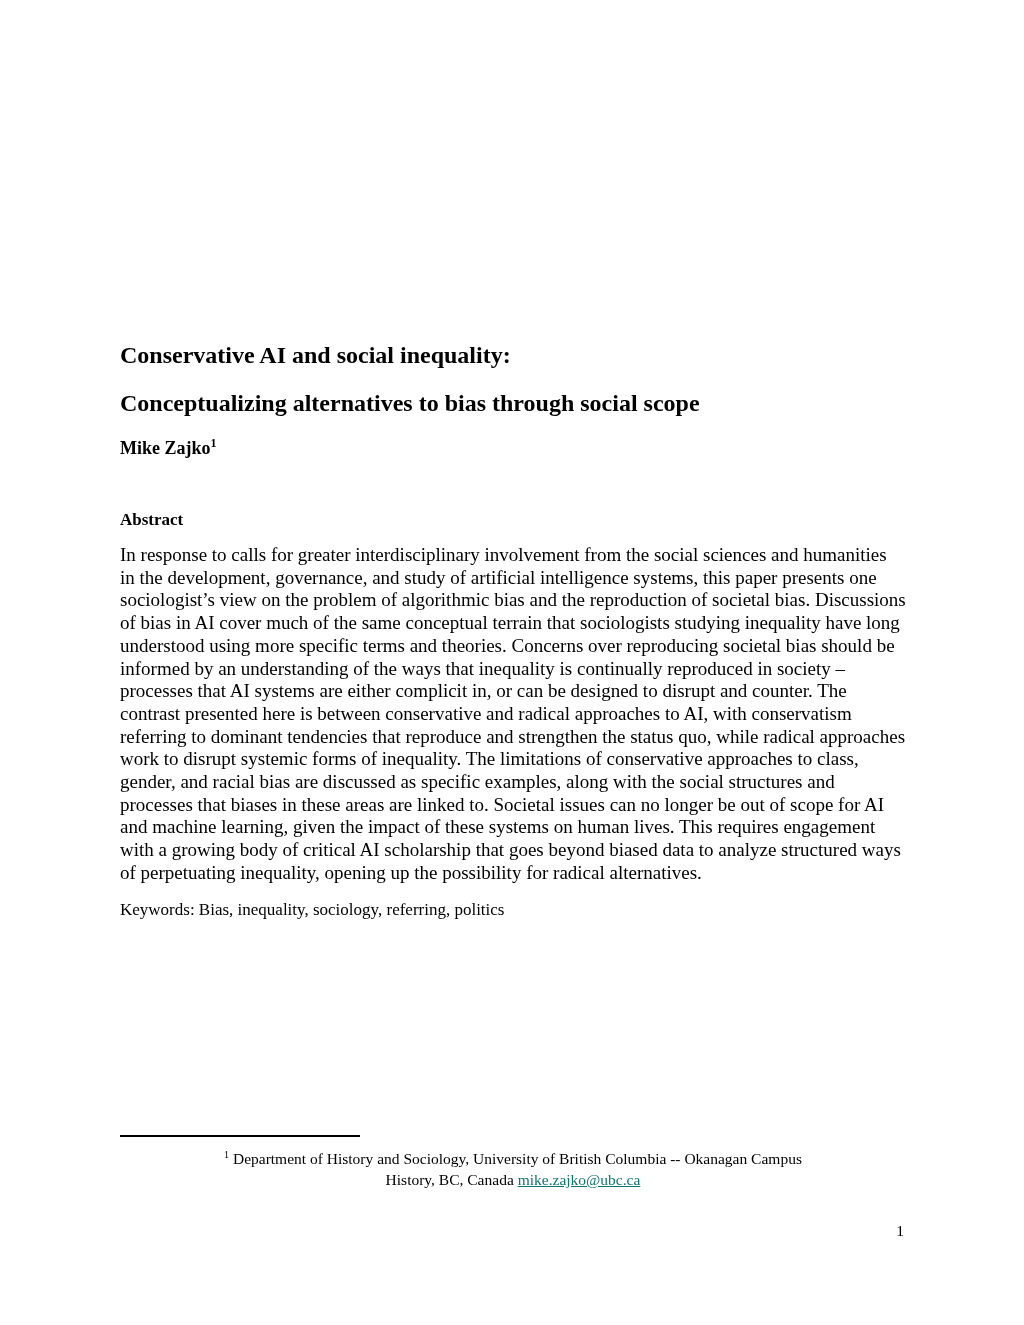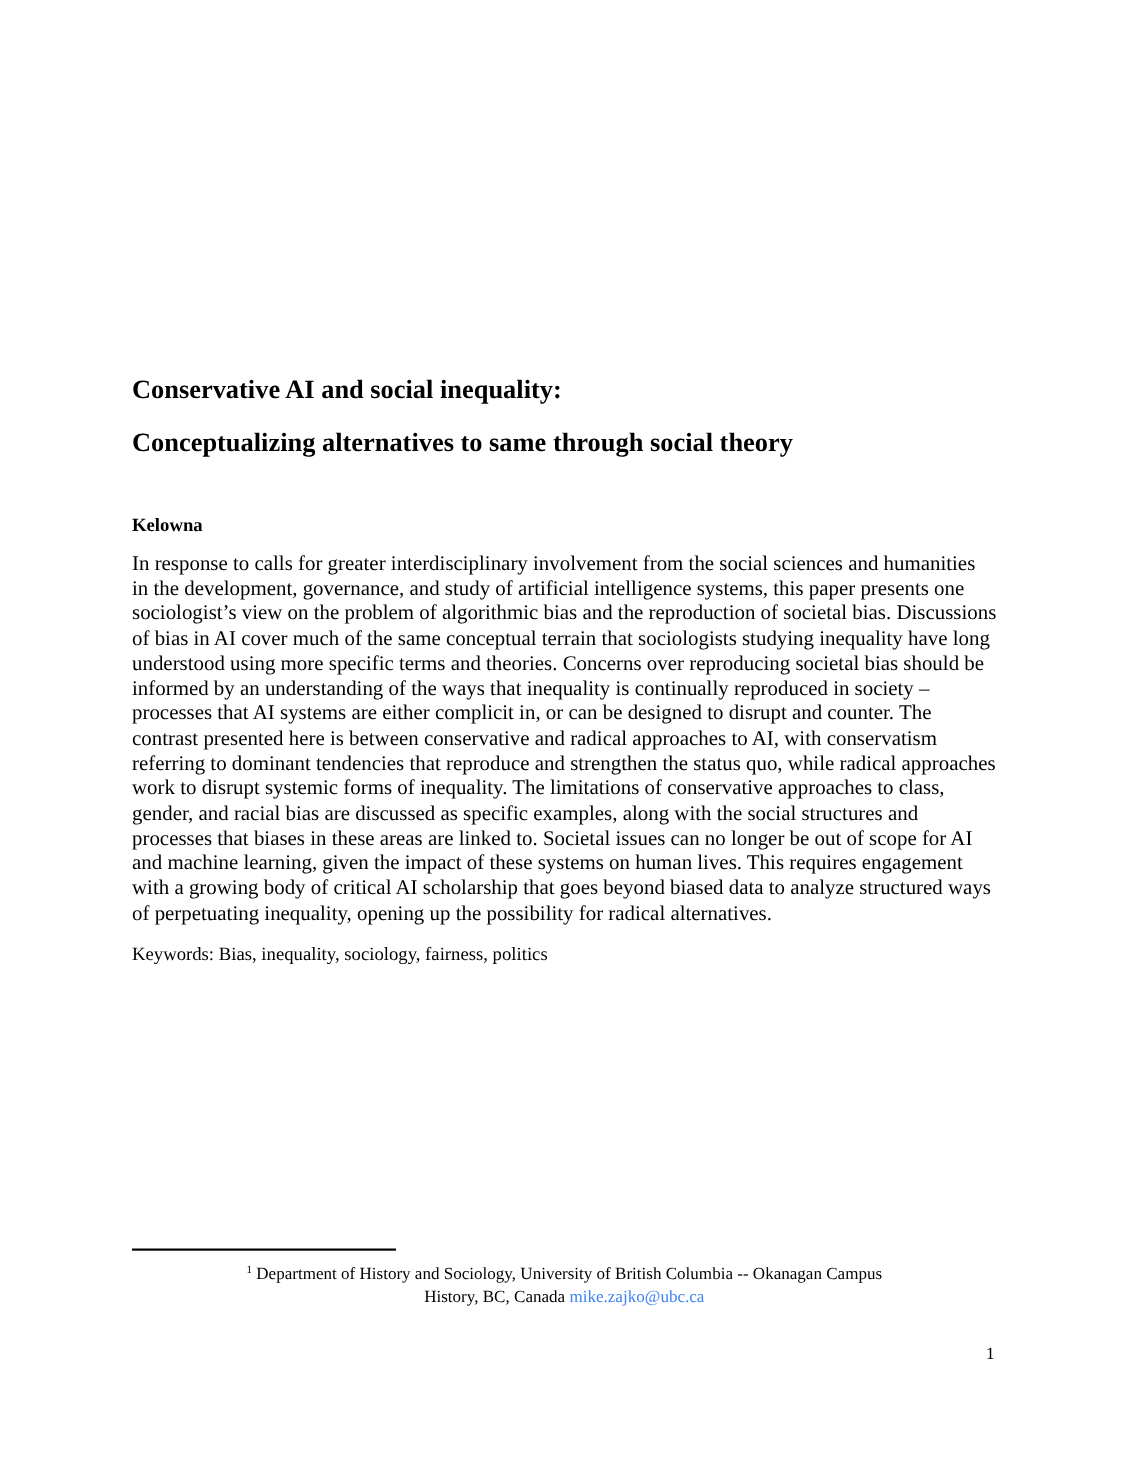--- a/index.html
+++ b/index.html
@@ -78,47 +78,51 @@
     margin: 0 0 7px 0;
   }
   .footnote-text {
     font-size: 15.5px;
     line-height: 21px;
   }
   .footnote-text sup {
     font-size: 10px;
   }
   .footnote-link {
-    color: #3b82f6;
+    color: #0f766e;
+    text-decoration: underline;
     cursor: pointer;
   }
   .page-number {
     position: absolute;
     right: 120px;
     top: 1222px;
     font-size: 15.5px;
   }
 </style>
 </head>
 <body>
 
 <div class="page">
   <div class="content">
 
     <div class="title-line first">Conservative AI and social inequality:</div>
 
-    <div class="title-line second">Conceptualizing alternatives to same through social theory</div>
+    <div class="title-line second">Conceptualizing alternatives to bias through social scope</div>
 
+    <div class="author-line">
+      <span>Mike Zajko</span><sup>1</sup>
+    </div>
 
-    <div class="abstract-heading">Kelowna</div>
+    <div class="abstract-heading">Abstract</div>
 
     <div class="abstract-body">In response to calls for greater interdisciplinary involvement from the social sciences and humanities in the development, governance, and study of artificial intelligence systems, this paper presents one sociologist’s view on the problem of algorithmic bias and the reproduction of societal bias. Discussions of bias in AI cover much of the same conceptual terrain that sociologists studying inequality have long understood using more specific terms and theories. Concerns over reproducing societal bias should be informed by an understanding of the ways that inequality is continually reproduced in society – processes that AI systems are either complicit in, or can be designed to disrupt and counter. The contrast presented here is between conservative and radical approaches to AI, with conservatism referring to dominant tendencies that reproduce and strengthen the status quo, while radical approaches work to disrupt systemic forms of inequality. The limitations of conservative approaches to class, gender, and racial bias are discussed as specific examples, along with the social structures and processes that biases in these areas are linked to. Societal issues can no longer be out of scope for AI and machine learning, given the impact of these systems on human lives. This requires engagement with a growing body of critical AI scholarship that goes beyond biased data to analyze structured ways of perpetuating inequality, opening up the possibility for radical alternatives.</div>
 
     <div class="keywords-line">
-      <span class="keywords-label">Keywords:</span><span> Bias, inequality, sociology, fairness, politics</span>
+      <span class="keywords-label">Keywords:</span><span> Bias, inequality, sociology, referring, politics</span>
     </div>
 
   </div>
 
   <div class="footnote-area">
     <div class="footnote-rule"></div>
     <div class="footnote-text">
       <sup>1</sup><span> Department of History and Sociology, University of British Columbia -- Okanagan Campus</span><br>
       <span>History, BC, Canada </span><a class="footnote-link">mike.zajko@ubc.ca</a>
     </div>

